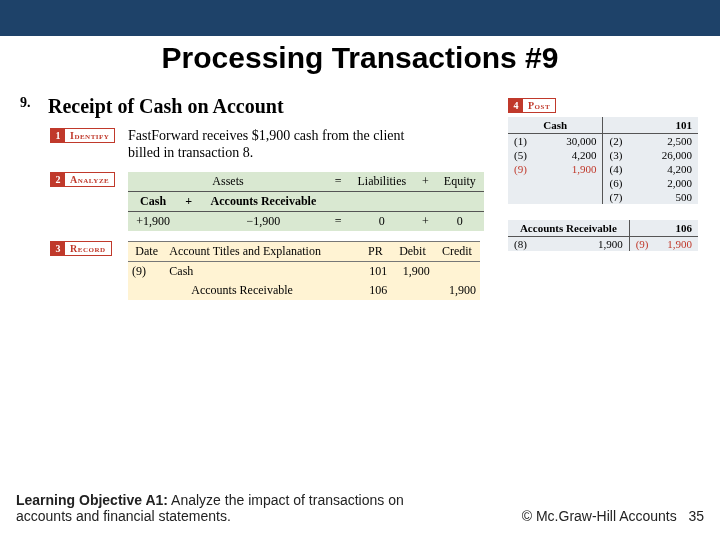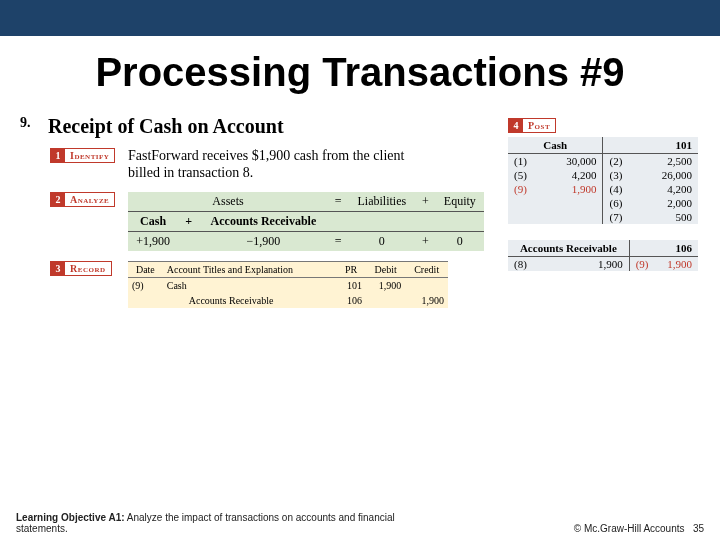--- a/index.html
+++ b/index.html
@@ -5,22 +5,22 @@
   * { box-sizing: border-box; margin: 0; padding: 0; }
   body {
     width: 720px; height: 540px;
     font-family: Georgia, "Times New Roman", serif;
     background: #fff; color: #000;
     position: relative; overflow: hidden;
   }
   .topbar { background:#1e4269; height:36px; width:100%; }
   .title {
     font-family: "Trebuchet MS", "Segoe UI", sans-serif;
-    font-size: 40px; font-weight: 700; text-align: center;
-    margin-top: 14px;
+    font-size: 30px; font-weight: 700; text-align: center;
+    margin-top: 5px;
   }
   .content { position: relative; padding: 0 20px; margin-top: 20px; }
   .txnum { font-weight: bold; font-size: 14px; position: absolute; left: 20px; top: 0; }
   .txtitle { font-weight: bold; font-size: 20px; margin-left: 28px; }
   .row { position: relative; margin-top: 10px; }
   .steptag {
     position: absolute; top: 0; left: 30px;
     border: 1px solid #c0392b; color:#fff; background:#fff;
     font-size: 10px; padding: 0;
     display:flex; align-items:center;
@@ -31,42 +31,42 @@
   .identify-text { margin-left: 108px; font-size: 14px; line-height: 1.2; width: 300px;}
   .analyze-box {
     margin-left: 108px; width: 356px;
     background:#d9e8d1; font-size:12px; text-align:center;
     border-collapse:collapse;
   }
   .analyze-box th, .analyze-box td { padding:2px 6px; }
   .analyze-box .hdr th { border-bottom:1px solid #555; font-weight:normal;}
   .analyze-box .sub th { border-bottom:1px solid #555; }
   .record-box {
-    margin-left:108px; width:320px;
-    background:#fff3d3; font-size:10px; border-collapse:collapse;
+    margin-left:108px; width:352px;
+    background:#fff3d3; font-size:12px; border-collapse:collapse;
   }
   .record-box th { border-bottom:1px solid #777; font-weight:normal; padding:2px 4px;}
   .record-box td { padding:2px 4px;}
   .record-box .top td,.record-box .top th { border-top:1px solid #777;}
   .record-box .indent { padding-left:26px;}
   .tacc {
     background:#e9edf1; font-size:11px; border-collapse:collapse;
     width:190px;
   }
   .tacc th { padding:2px 6px; }
   .tacc .title-row th { border-bottom:1px solid #555; }
   .tacc td { padding:1px 6px; text-align:right;}
   .tacc td.lbl { text-align:left;}
   .tacc .mid { border-right:1px solid #555;}
   .red { color:#c0392b;}
   .post-col { position:absolute; right:22px; top:0; }
   .post-col .tacc { margin-bottom:16px;}
   .footer {
-    position:absolute; bottom:6px; left:0; width:100%;
-    font-family: Arial, sans-serif; font-size:10px; color:#222;
+    position:absolute; bottom:16px; left:0; width:100%;
+    font-family: Arial, sans-serif; font-size:14px; color:#222;
     padding:0 16px; display:flex; justify-content:space-between; align-items:flex-end;
   }
   .footer .left { max-width:420px; line-height:1.1;}
   .footer .lo { font-weight:bold; }
 </style>
 </head>
 <body>
 
 <div class="topbar"></div>
 <h1 class="title">Processing Transactions #9</h1>

